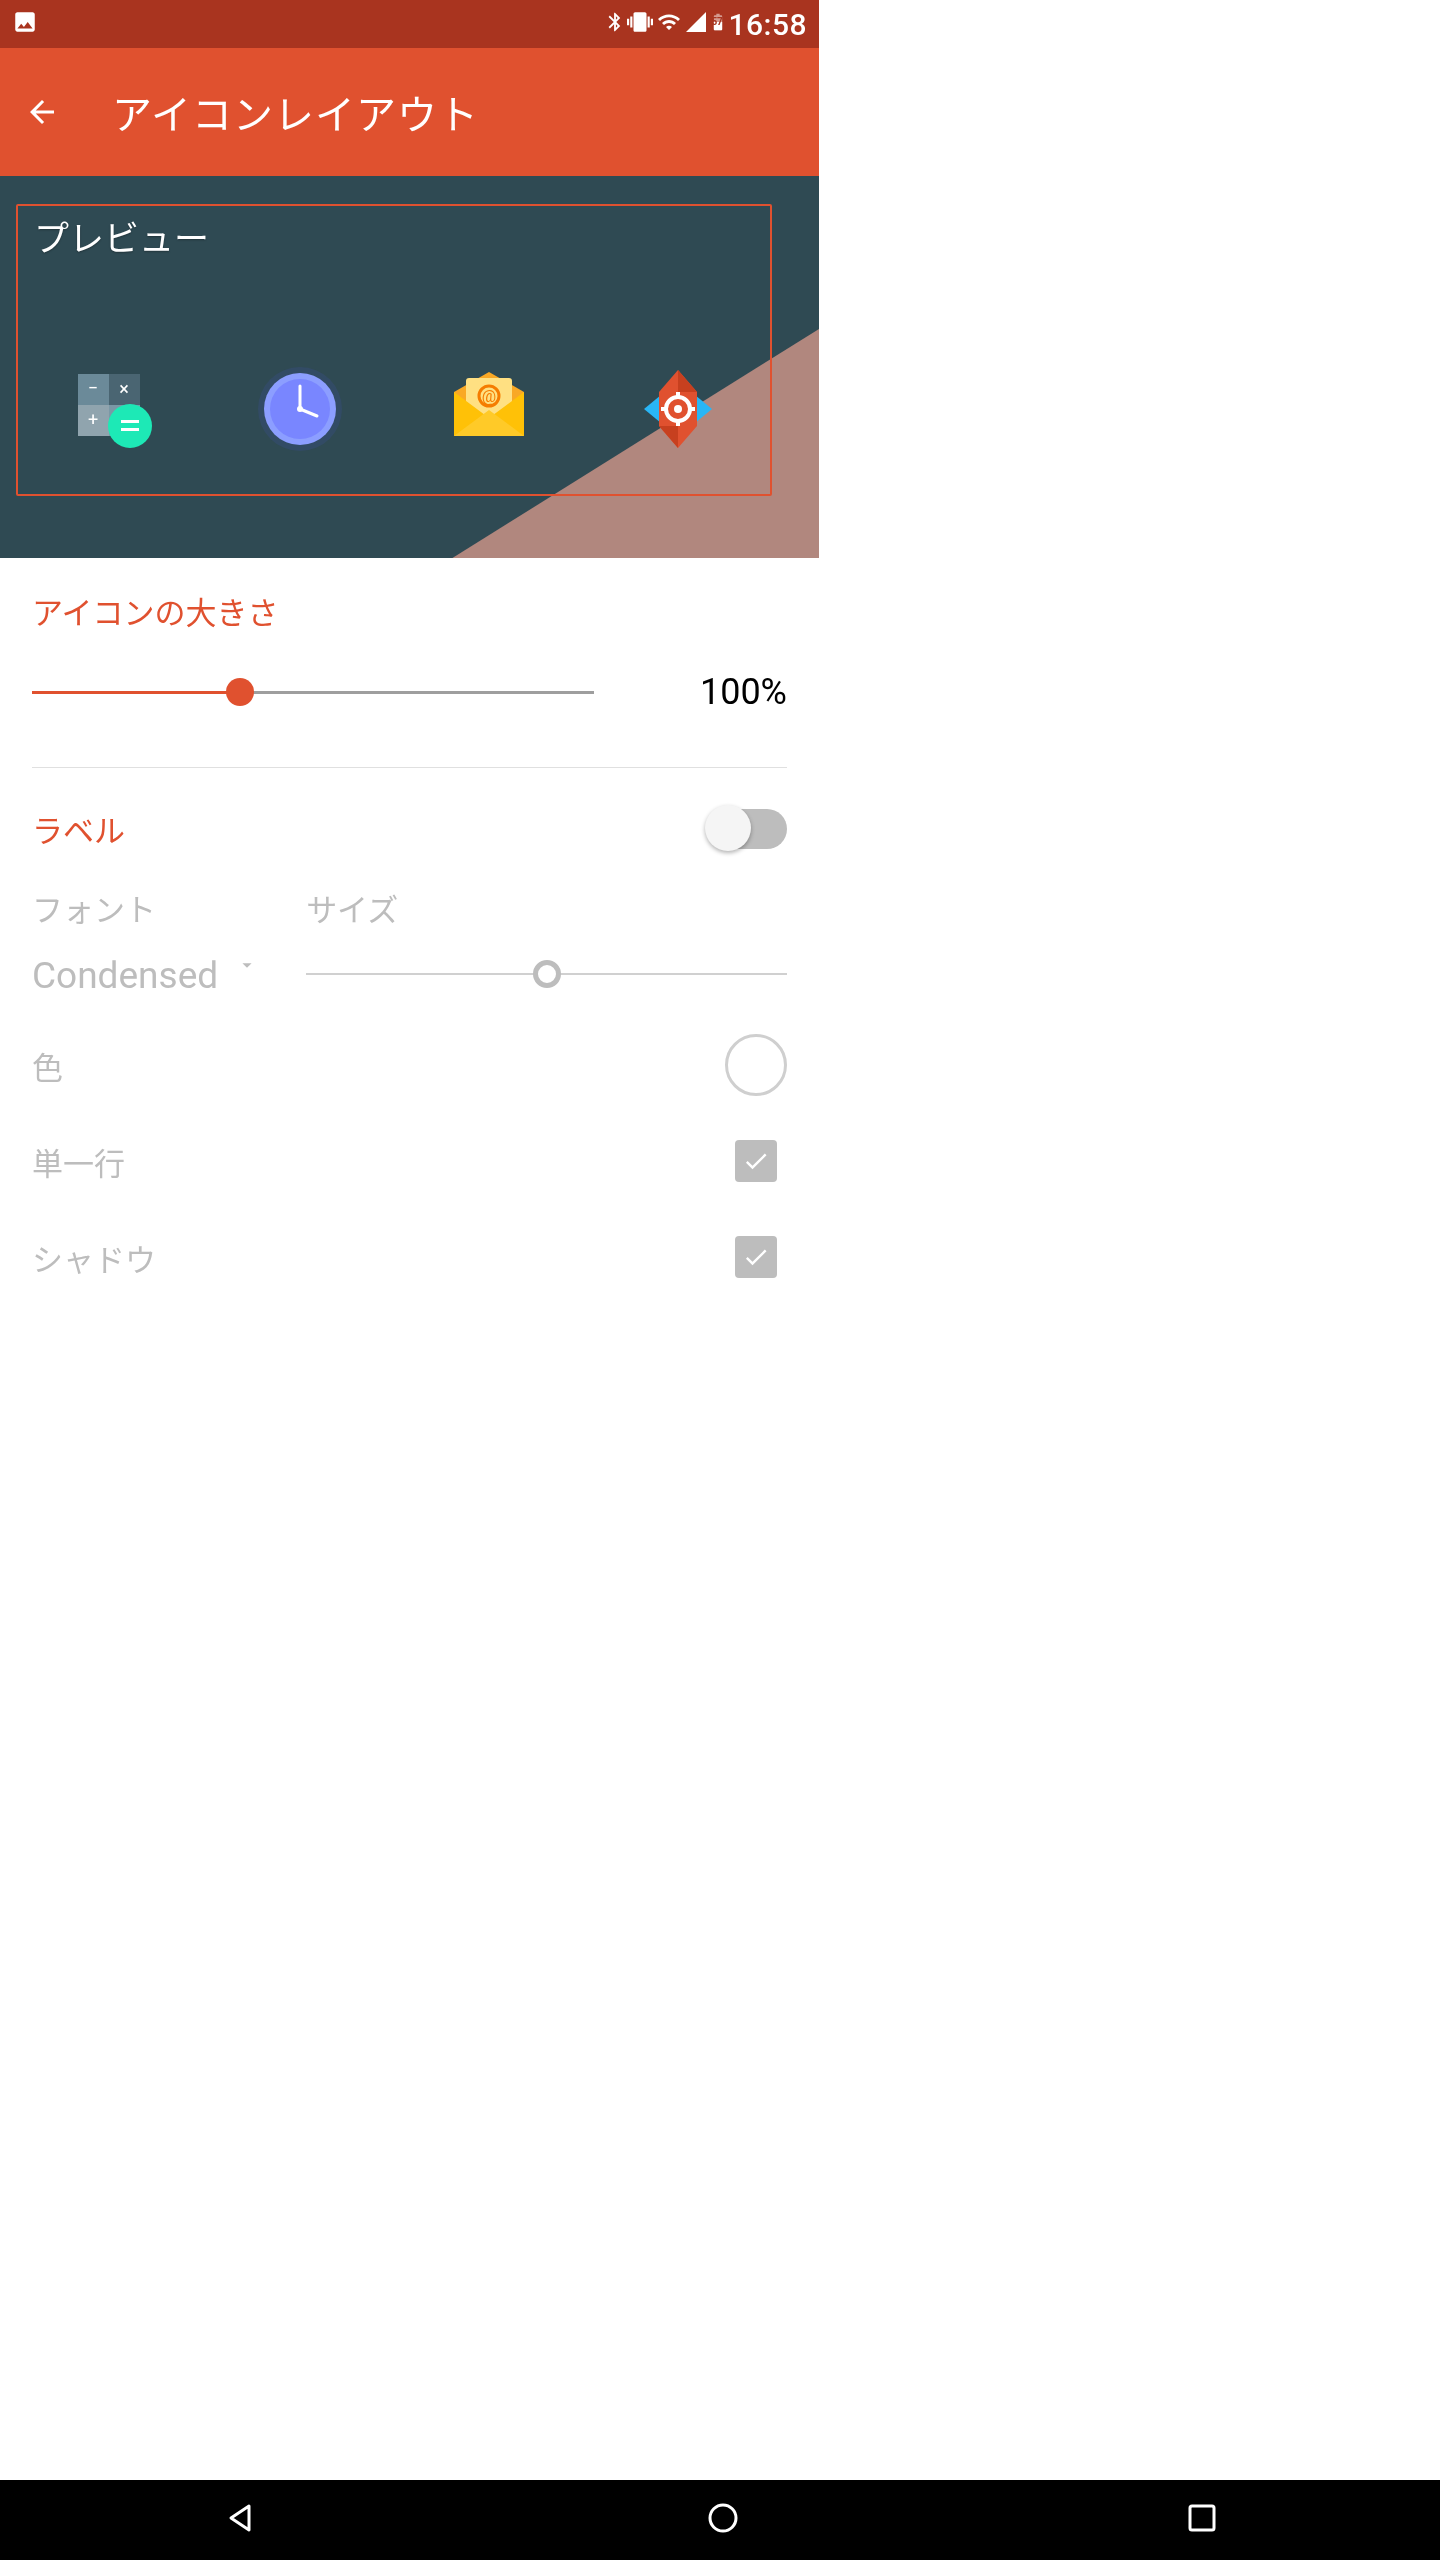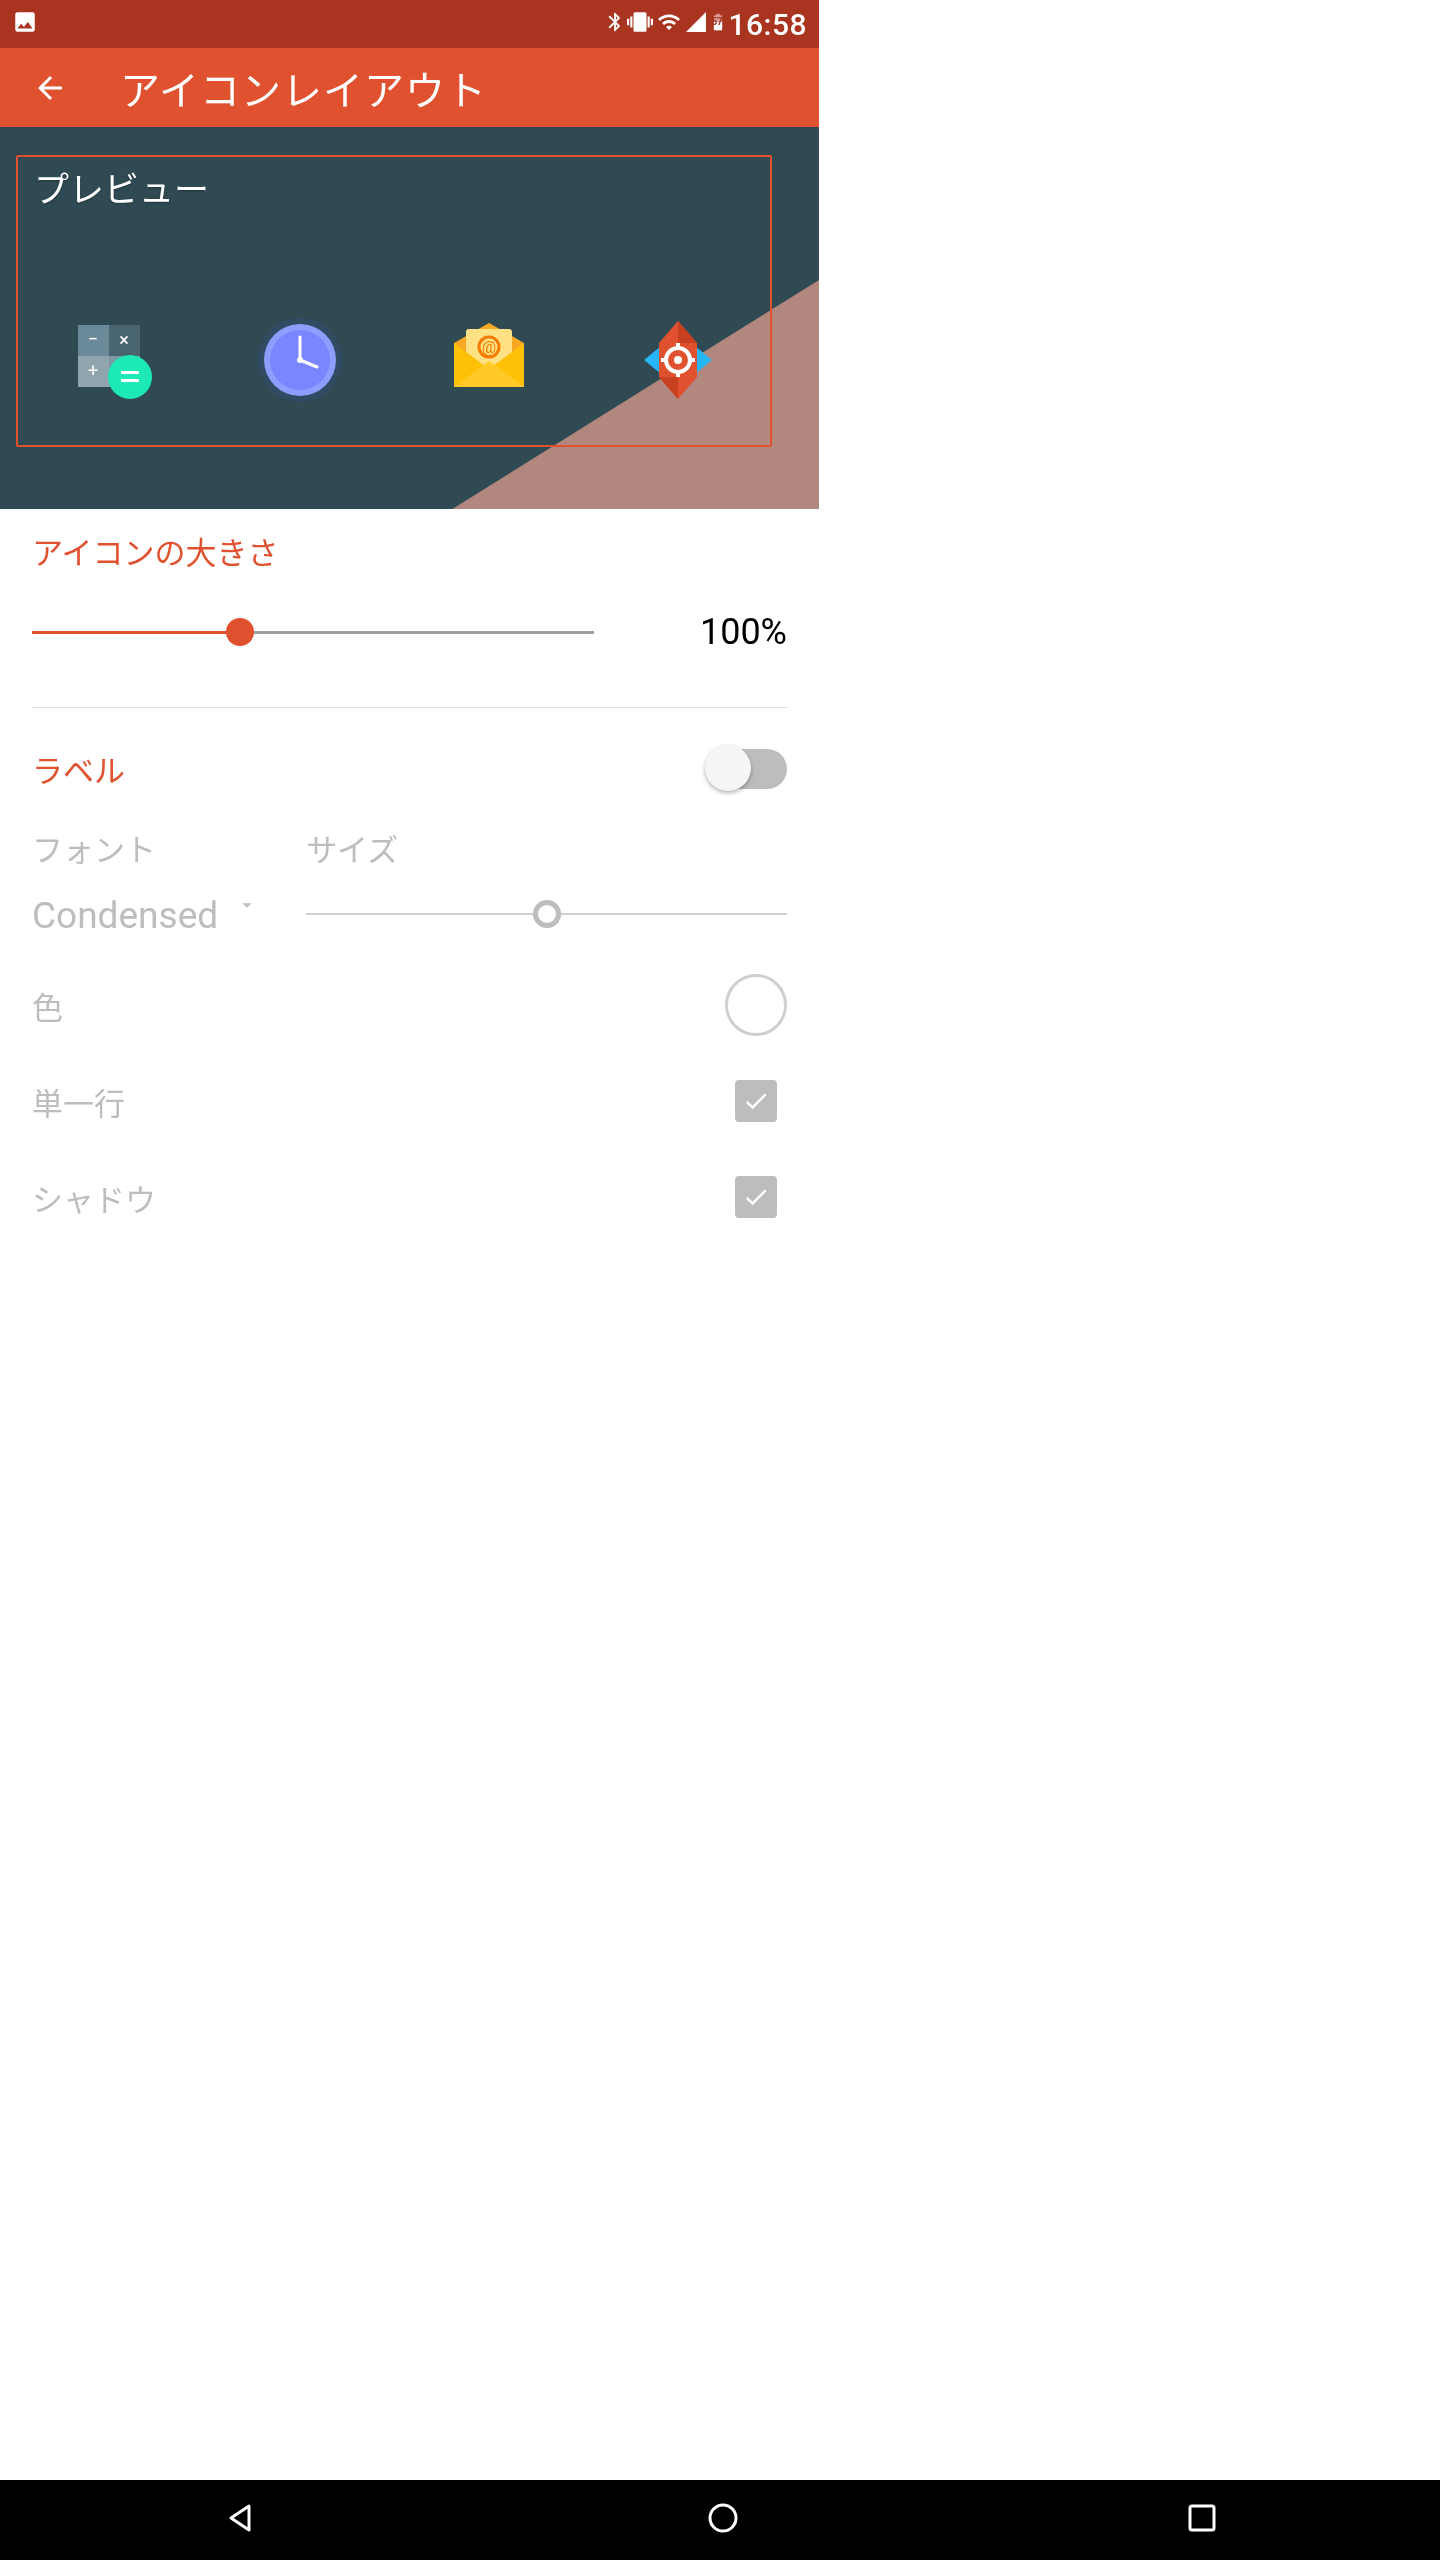--- a/index.html
+++ b/index.html
@@ -3,30 +3,30 @@
 <meta charset="utf-8">
 <style>
 *{margin:0;padding:0;box-sizing:border-box;font-family:Roboto,"Noto Sans CJK JP",sans-serif;-webkit-font-smoothing:antialiased}
 html,body{width:819px;height:1440px;background:#fff;overflow:hidden}
 .statusbar{height:48px;background:#A9341F;display:flex;align-items:center;justify-content:space-between;padding:0 12px;color:#fff}
 .statusbar .left,.statusbar .right{display:flex;align-items:center;}
 .statusbar .time{font-size:30px;font-weight:500;letter-spacing:0.5px}
 .statusbar svg{fill:#fff}
 .batt-badge{position:relative;display:inline-block}
 .batt-badge .num{position:absolute;top:8px;left:3px;font-size:10px;font-weight:700;color:#A9341F}
-.appbar{height:79px;background:#E0512F;display:flex;align-items:center;padding:0 28px;color:#fff}
+.appbar{height:128px;background:#E0512F;display:flex;align-items:center;padding:0 20px;color:#fff}
 .appbar .back{width:44px;height:44px;display:flex;align-items:center;justify-content:center;margin-right:48px}
 .appbar .title{font-size:40px;font-weight:400;letter-spacing:1px}
 .preview-area{height:382px;position:relative;overflow:hidden;background:#2F4A53}
 .preview-area .diag{position:absolute;width:200%;height:200%;background:#B1877E;transform:rotate(-32deg);transform-origin:top left;top:486px;left:286px}
 .preview-box{position:absolute;left:16px;top:28px;width:756px;height:292px;border:2px solid #E0512F;border-radius:2px}
 .preview-label{position:absolute;left:34px;top:34px;color:#fff;font-size:35px;font-weight:400;text-shadow:0 1px 2px rgba(0,0,0,0.3)}
 .icon-row{position:absolute;left:16px;top:186px;width:756px;display:flex;justify-content:space-around;align-items:center}
 .icon-row .app-ic{width:94px;height:94px;display:flex;align-items:center;justify-content:center}
-.settings{padding:19px 32px 0 32px;background:#fff}
+.settings{padding:30px 32px 0 32px;background:#fff}
 .sec-title{color:#E0512F;font-size:31px;font-weight:400;margin-bottom:38px}
 .slider-row{display:flex;align-items:center;gap:28px;margin-bottom:54px}
 .slider{flex:0 0 562px;height:40px;position:relative}
 .slider .track{position:absolute;top:19px;left:0;right:0;height:3px;background:#9e9e9e}
 .slider .fill{position:absolute;top:19px;left:0;height:3px;background:#E0512F}
 .slider .thumb{position:absolute;top:6px;width:28px;height:28px;border-radius:50%;background:#E0512F;transform:translateX(-50%)}
 .slider-val{font-size:36px;color:#000;font-weight:400;margin-left:auto}
 .divider{height:1px;background:#e0e0e0;margin:16px 0 38px 0}
 .label-head{display:flex;align-items:center;justify-content:space-between;margin-bottom:34px}
 .label-head .t{color:#E0512F;font-size:31px}

